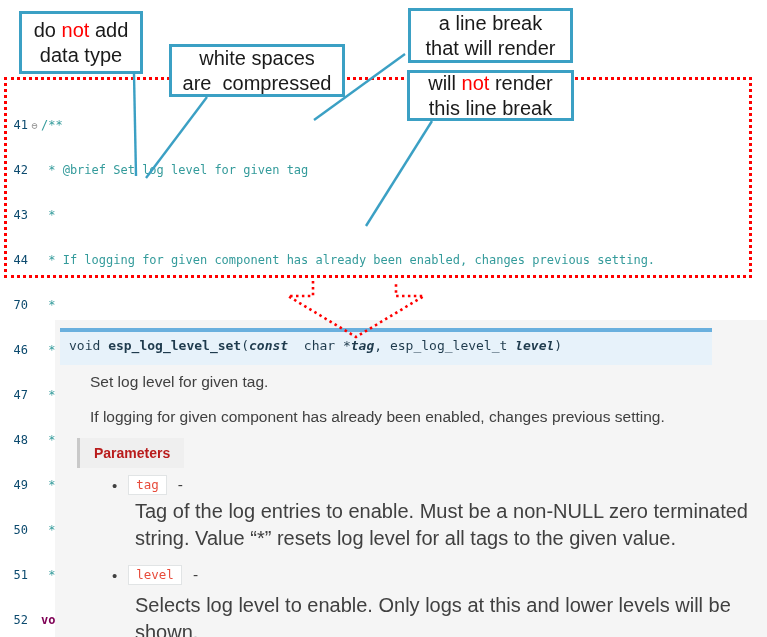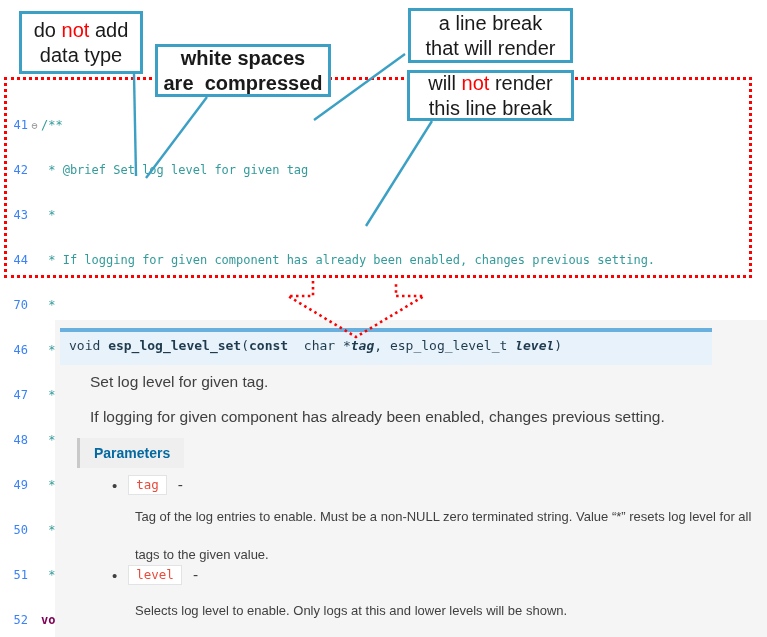--- a/index.html
+++ b/index.html
@@ -14,46 +14,46 @@
 
   
   .code-outline{position:absolute;left:4px;top:77px;width:748px;height:201px;
                 border:3px dotted #ff0000;box-sizing:border-box;z-index:1;}
 
   
   .code{position:absolute;left:8px;top:88px;z-index:2;
         font-family:"DejaVu Sans Mono","Liberation Mono",monospace;
         font-size:12px;line-height:15px;white-space:pre;}
   .crow{display:flex;height:15px;}
-  .lnum{display:inline-block;width:20px;text-align:right;color:#3b82f6;}
+  .lnum{display:inline-block;width:20px;text-align:right;color:#0c4a6e;}
   .fold{display:inline-block;width:13px;text-align:center;color:#8a8a8a;font-size:10px;}
   .ctext{color:#349b9b;}
   .kw{color:#7f0055;font-weight:bold;}
   .plain{color:#1a1a1a;font-weight:bold;}
 
   
   .doc{position:absolute;left:55px;top:320px;width:712px;height:317px;background:#f5f5f5;
        color:#404040;z-index:2;}
   .sigbar{position:absolute;left:5px;top:8px;width:643px;height:27px;background:#e7f2fa;
           border-top:4px solid #6ab0de;padding:6px 0 0 9px;
           font-family:"DejaVu Sans Mono","Liberation Mono",monospace;font-size:13px;
           color:#1f3b4d;white-space:pre;}
   .sig-name{font-weight:bold;}
-  .sig-kw{font-weight:bold;}
+  .sig-kw{font-style:italic;font-weight:bold;}
   .sig-arg{font-style:italic;font-weight:bold;}
   .doc p{position:absolute;margin:0;font-size:15.5px;line-height:20px;}
   .params-label{position:absolute;left:22px;top:118px;background:#efefef;
                 border-left:3px solid #c9c9c9;padding:7px 14px;font-weight:bold;
-                font-size:14px;color:#0369a1;}
+                font-size:14px;color:#b91c1c;}
   .bullet-row{position:absolute;display:flex;align-items:center;gap:11px;}
   .bdot{font-size:15px;color:#404040;}
   .chip{font-family:"DejaVu Sans Mono","Liberation Mono",monospace;font-size:12.5px;
         color:#e74c3c;background:#ffffff;border:1px solid #e1e4e5;padding:1px 7px 2px;}
   .dash{font-size:15.5px;}
-  .pdesc{position:absolute;font-size:13px;line-height:38px;width:625px;}
+  .pdesc{position:absolute;font-size:20px;line-height:27px;width:625px;}
 
   
   .overlay{position:absolute;left:0;top:0;z-index:9;pointer-events:none;}
 </style>
 </head>
 <body>
 
 <div class="stage">
 
   <div class="code-outline"></div>
@@ -71,21 +71,21 @@
     <div class="crow"><span class="lnum">50</span><span class="fold"></span><span class="ctext"> *               Only logs at this and lower levels will be shown.</span></div>
     <div class="crow"><span class="lnum">51</span><span class="fold"></span><span class="ctext"> */</span></div>
     <div class="crow"><span class="lnum">52</span><span class="fold"></span><span class="kw">void</span><span class="plain"> esp_log_level_set(</span><span class="kw">const char</span><span class="plain">* tag, esp_log_level_t level);</span></div>
   </div>
 
   <div class="callout" style="left:19px;top:11px;width:118px;height:57px;">
     <div><span>do </span><span class="red">not</span><span> add</span></div>
     <div>data type</div>
   </div>
 
-  <div class="callout" style="left:155px;top:44px;width:170px;height:47px;font-weight:bold;">
+  <div class="callout" style="left:169px;top:44px;width:170px;height:47px;">
     <div>white spaces</div>
     <div>are  compressed</div>
   </div>
 
   <div class="callout" style="left:408px;top:8px;width:159px;height:49px;">
     <div>a line break</div>
     <div>that will render</div>
   </div>
 
   <div class="callout" style="left:407px;top:70px;width:161px;height:45px;">

